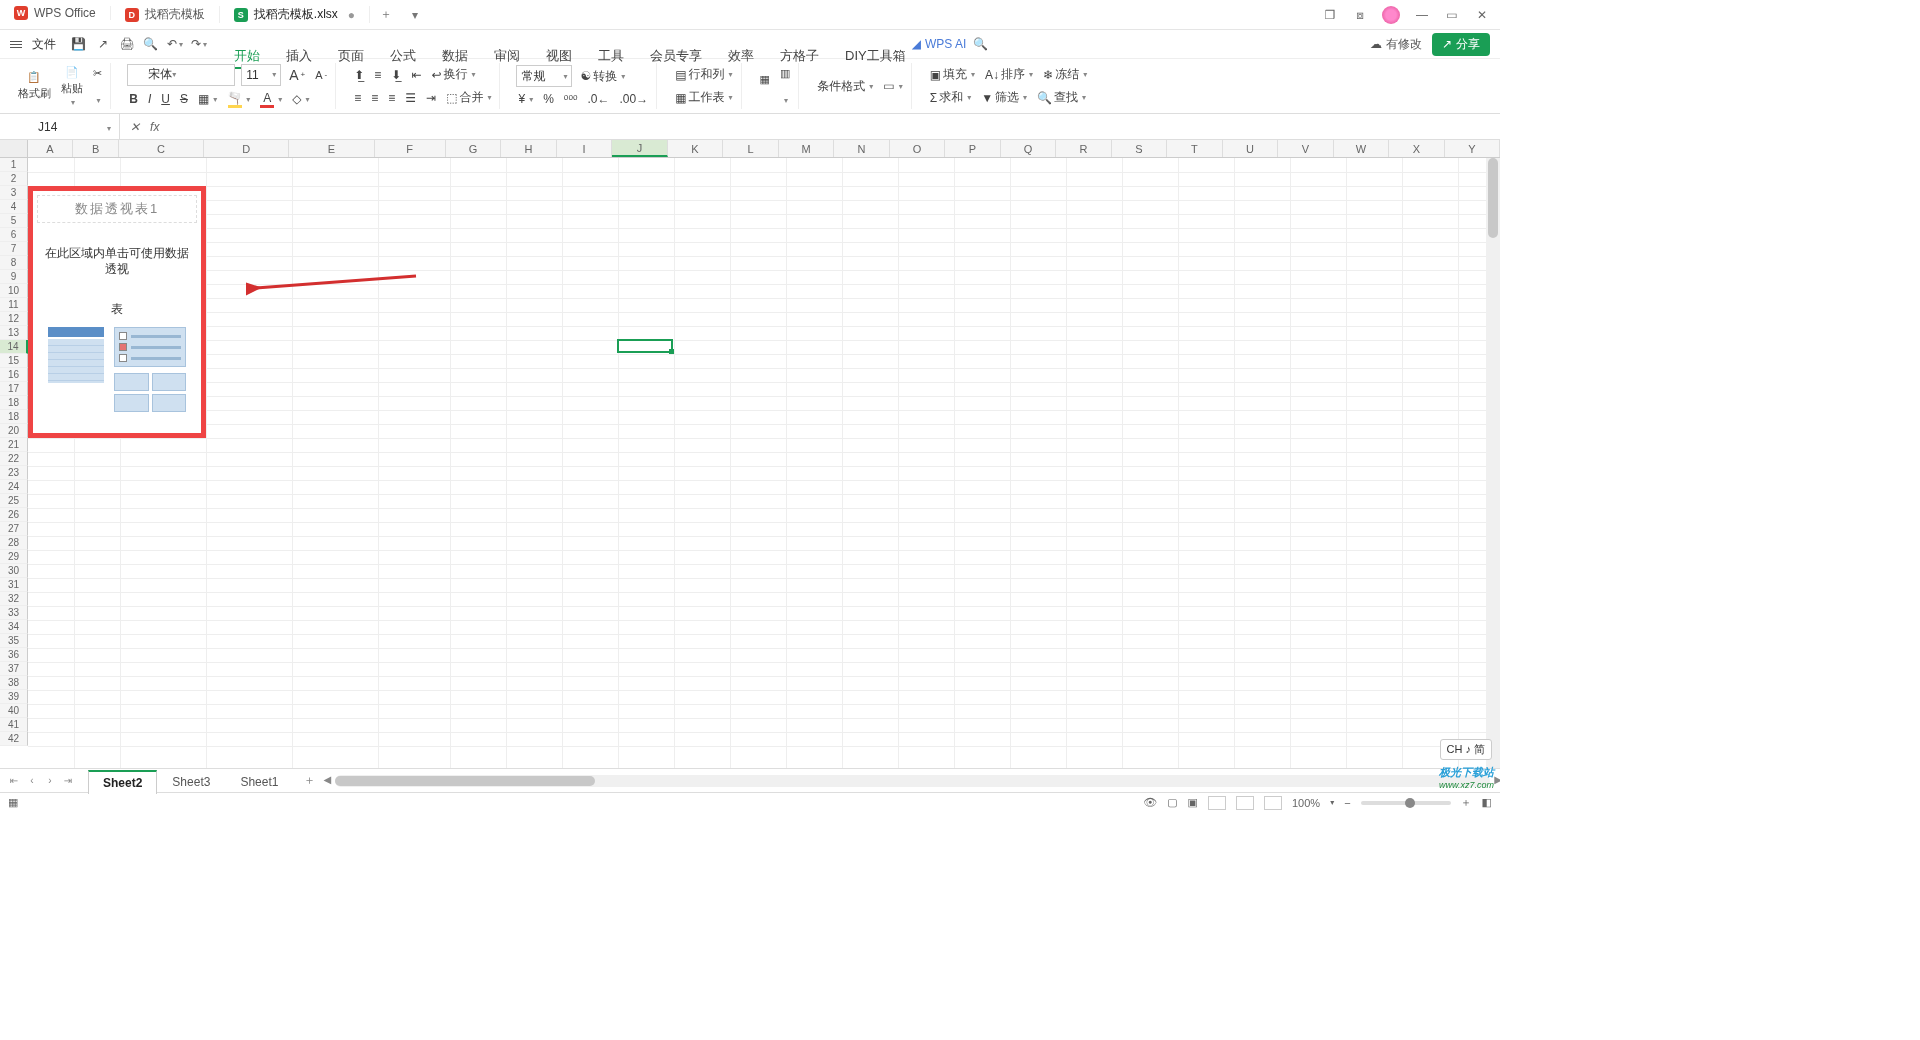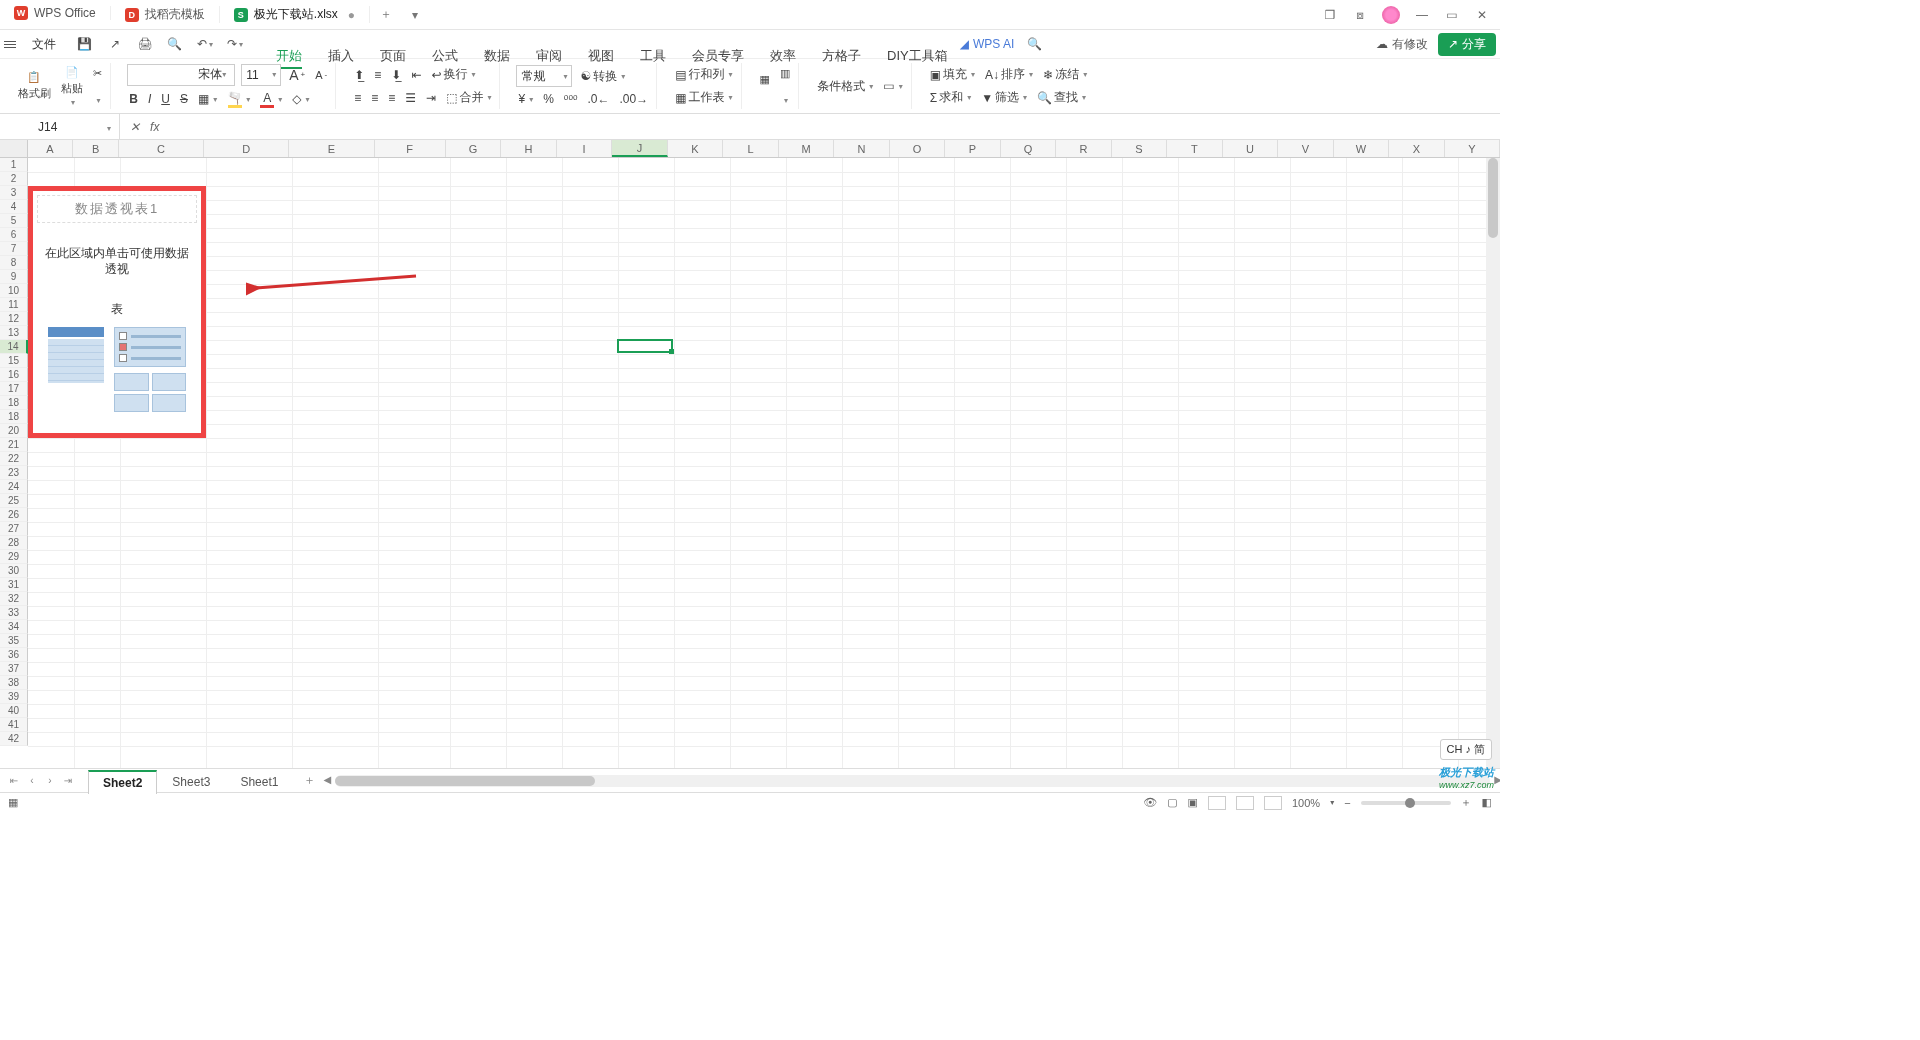--- a/index.html
+++ b/index.html
@@ -10,21 +10,21 @@
   .tab { display: inline-flex; align-items: center; height: 100%; padding: 0 14px; border-right: 1px solid #eee; gap: 6px; font-size: 12px; color: #555; cursor: pointer; }
   .tab.active { background: #fff; color: #222; position: relative; }
   .tab .sq { width: 14px; height: 14px; display: inline-flex; align-items: center; justify-content: center; border-radius: 3px; font-size: 9px; font-weight: bold; color: #fff; }
   .tab .dot { color: #999; margin-left: 4px; }
   .tab-add { padding: 0 10px; color: #777; cursor: pointer; }
   .title-right { margin-left: auto; display: flex; align-items: center; gap: 14px; padding-right: 10px; color: #666; }
   .title-right .ic { width: 16px; height: 16px; display: inline-flex; align-items: center; justify-content: center; cursor: pointer; }
   .avatar { width: 18px; height: 18px; border-radius: 50%; background: radial-gradient(circle,#f8c 40%,#d48); }
 
   
-  .menurow { height: 28px; display: flex; align-items: center; padding: 0 4px; gap: 12px; }
+  .menurow { height: 28px; display: flex; align-items: center; padding: 0 10px; gap: 6px; }
   .hamburger { display: inline-flex; flex-direction: column; gap: 2px; cursor: pointer; }
   .hamburger span { width: 12px; height: 1px; background: #555; }
   .file-label { font-size: 12px; margin: 0 8px 0 4px; cursor: pointer; }
   .qicon { width: 18px; height: 18px; display: inline-flex; align-items: center; justify-content: center; color: #555; cursor: pointer; }
   .menu-tabs { display: flex; margin-left: 20px; gap: 26px; font-size: 13px; color: #444; margin-top: 28px; }
   .menu-tabs .mt { cursor: pointer; padding-bottom: 2px; }
   .menu-tabs .mt.active { color: #1a9e55; border-bottom: 2px solid #1a9e55; }
   .menu-right { margin-left: auto; display: flex; align-items: center; gap: 10px; }
   .wpsai { color: #4a7bd8; font-size: 12px; display: inline-flex; align-items: center; gap: 4px; cursor:pointer; }
   .search-ic { cursor: pointer; color:#666; }
@@ -32,21 +32,21 @@
   .share-btn { background:#1a9e55; color:#fff; padding:3px 10px; border-radius:4px; display:inline-flex; align-items:center; gap:4px; cursor:pointer; }
 
   
   .ribbon { height: 56px; border-top:1px solid #eee; border-bottom:1px solid #ddd; display:flex; align-items:stretch; padding:4px 10px; gap:10px; background:#fff; }
   .rgroup { display:flex; flex-direction:column; justify-content:center; gap:4px; padding:0 6px; border-right:1px solid #eee; }
   .rgroup:last-child{border-right:none;}
   .rrow { display:flex; align-items:center; gap:6px; }
   .rbtn { display:inline-flex; align-items:center; gap:2px; font-size:12px; color:#444; cursor:pointer; padding:1px 2px; }
   .rbtn.tall { flex-direction:column; font-size:11px; gap:2px; }
   .dd::after { content:"▾"; font-size:8px; color:#888; margin-left:2px; }
-  .font-sel { border:1px solid #ccc; height:22px; width:108px; padding:0 8px; font-size:12px; display:flex; align-items:center; justify-content:flex-end; background:#fff; }
+  .font-sel { border:1px solid #ccc; height:22px; width:108px; padding:0 20px; font-size:12px; display:flex; align-items:center; justify-content:flex-start; background:#fff; }
   .size-sel { border:1px solid #ccc; height:22px; width:40px; padding:0 4px; font-size:12px; display:flex; align-items:center; justify-content:space-between; background:#fff; }
   .swatch-y { width:14px; height:3px; background:#ffd54f; display:block; }
   .swatch-r { width:14px; height:3px; background:#e53935; display:block; }
   .numfmt-sel { border:1px solid #ccc; height:22px; width:56px; padding:0 4px; font-size:12px; display:flex; align-items:center; justify-content:space-between; background:#fff;}
 
   
   .fbar { height:26px; display:flex; align-items:center; border-bottom:1px solid #ddd; }
   .namebox { width:120px; height:100%; border-right:1px solid #ddd; display:flex; align-items:center; justify-content:space-between; padding:0 8px 0 38px; font-size:12px; }
   .namebox .dd2::after{content:"▾"; font-size:8px; color:#888;}
   .fx-zone { display:flex; align-items:center; gap:10px; padding:0 10px; flex:1; }
@@ -118,21 +118,21 @@
       <div class="tab">
         <span class="sq" style="background:#e03e2d">W</span>
         <span>WPS Office</span>
       </div>
       <div class="tab">
         <span class="sq" style="background:#e03e2d">D</span>
         <span>找稻壳模板</span>
       </div>
       <div class="tab active">
         <span class="sq" style="background:#1a9e55">S</span>
-        <span>极光下载站.xlsx</span>
+        <span>找稻壳模板.xlsx</span>
         <span class="dot">●</span>
       </div>
     </div>
   <span class="tab-add">＋</span>
   <span class="tab-add">▾</span>
   <div class="title-right">
     <span class="ic">❐</span>
     <span class="ic">⧈</span>
     <span class="avatar"></span>
     <span class="ic">—</span>

